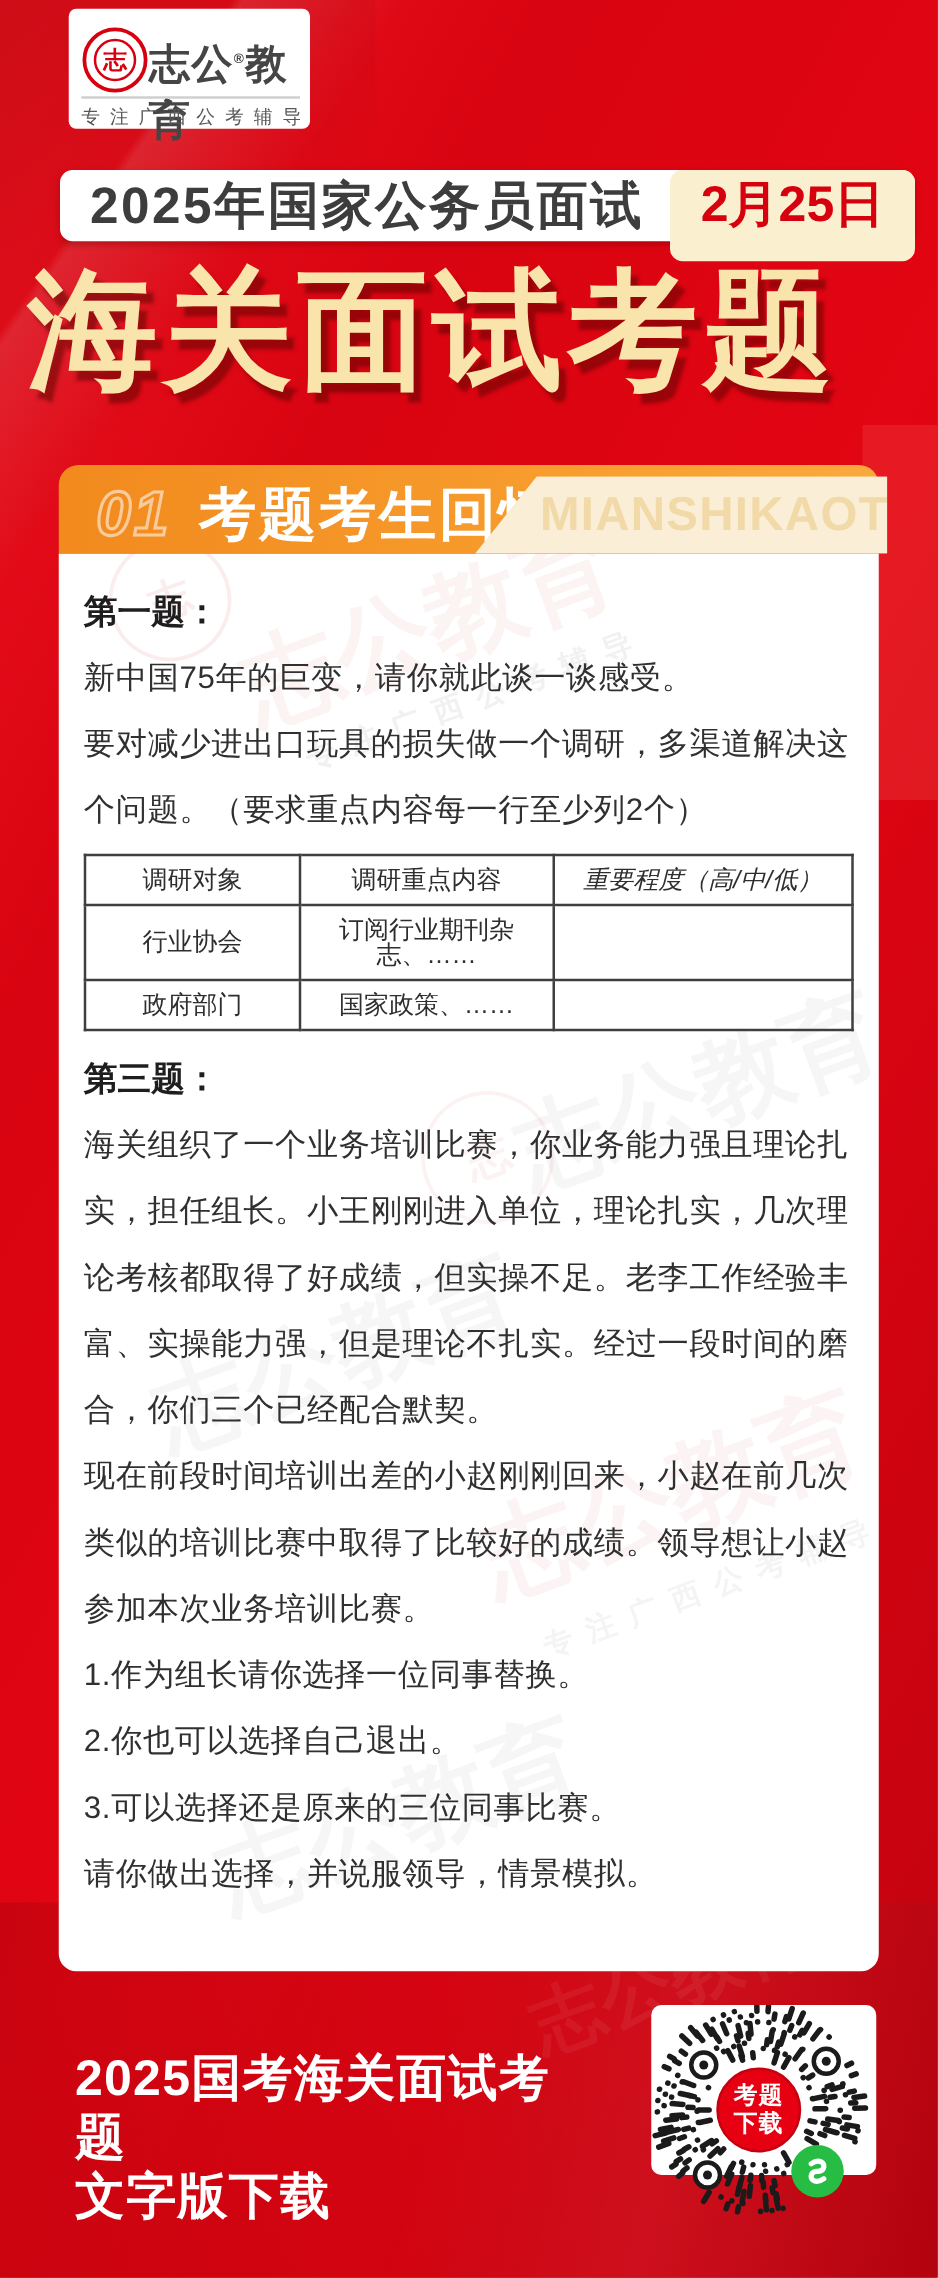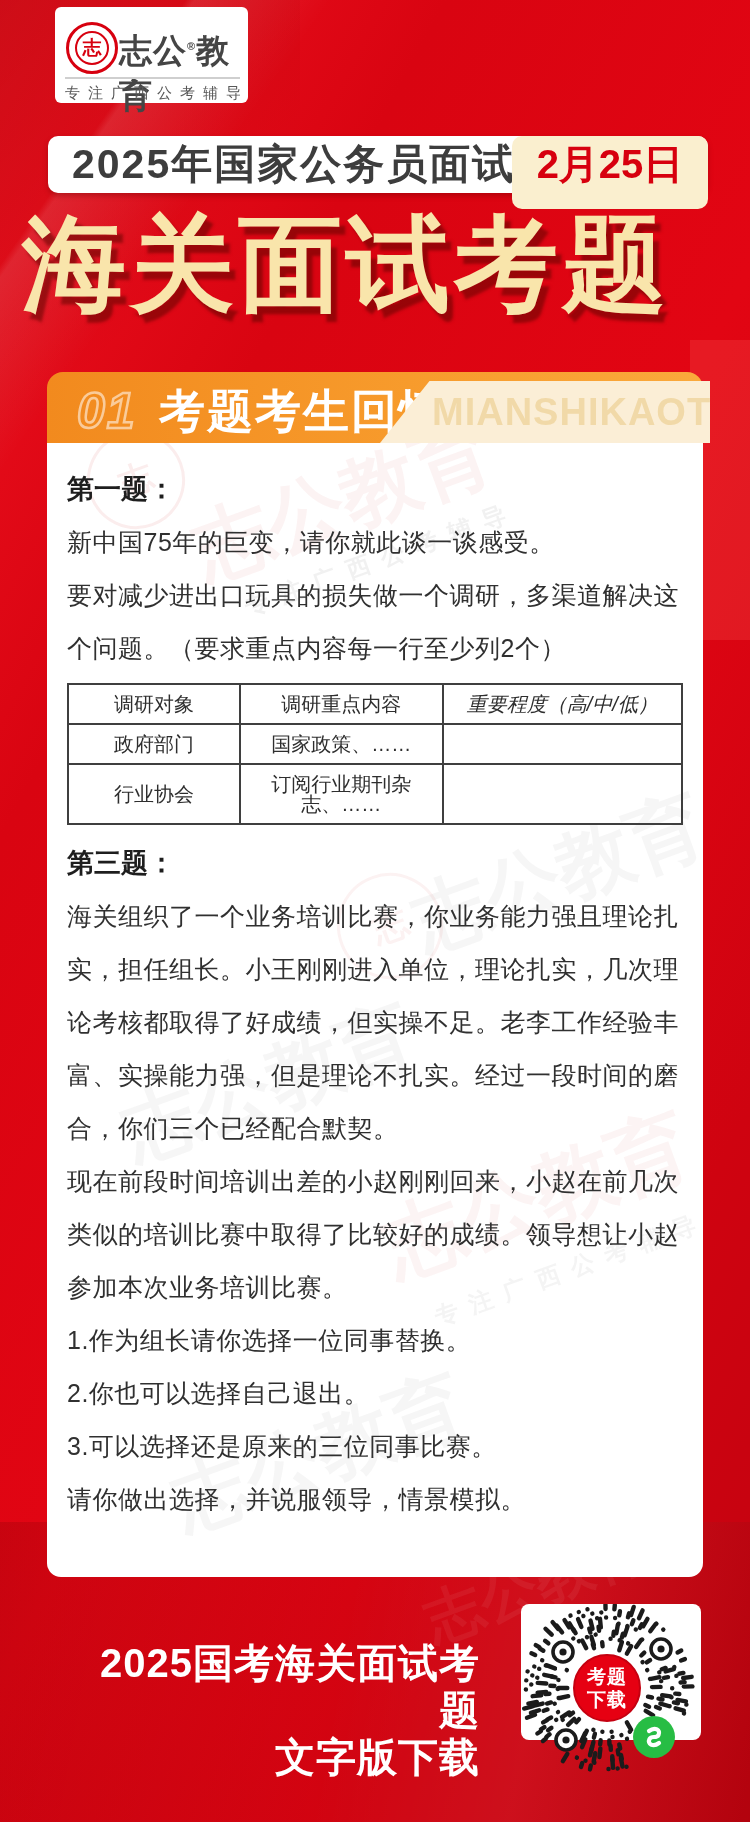--- a/index.html
+++ b/index.html
@@ -27,21 +27,21 @@
   .seal-inner{width:30px;height:30px;border-radius:50%;border:2px solid #d7000f;
     display:flex;align-items:center;justify-content:center;
     color:#d7000f;font-size:19px;font-weight:900;}
   .logo-text{position:absolute;left:64px;top:22px;font-size:33px;font-weight:900;color:#454545;letter-spacing:1px;}
   .logo-text sup{font-size:11px;vertical-align:super;}
   .logo-divider{position:absolute;left:10px;right:8px;top:70px;height:2px;background:#cfcfcf;}
   .logo-tagline{position:absolute;left:10px;top:77px;font-size:15px;color:#585858;letter-spacing:8px;white-space:nowrap;}
 
   
   .banner{position:absolute;left:48px;top:136px;width:660px;height:57px;background:#fff;border-radius:10px;
-    box-shadow:0 3px 5px rgba(110,0,0,.35);}
+    box-shadow:0 3px 5px rgba(110,0,0,.35);padding-left:24px;}
   .banner-title{position:absolute;left:24px;top:0;line-height:57px;font-size:41px;font-weight:700;color:#3d3d3d;letter-spacing:2px;}
   .date-badge{position:absolute;right:0;top:0;width:196px;height:73px;background:#faefcf;border-radius:10px;
     text-align:center;line-height:57px;font-size:40px;font-weight:800;color:#d7000e;}
 
   
   .main-title{position:absolute;left:22px;top:196px;width:706px;margin:0;text-align:left;
     font-size:104px;font-weight:900;color:#f9e5ab;letter-spacing:4px;
     text-shadow:6px 8px 3px rgba(96,6,0,.55);}
 
   
@@ -65,21 +65,21 @@
   .q-label{font-size:27px;font-weight:800;color:#1e1e1e;line-height:53px;}
   .q-text{font-size:25px;color:#303030;line-height:53px;white-space:pre-line;letter-spacing:0.5px;}
   table.survey{width:100%;border-collapse:collapse;margin:8px 0 10px;}
   table.survey th,table.survey td{border:2px solid #3f3f3f;text-align:center;
     font-size:20px;font-weight:500;color:#2e2e2e;padding:9px 4px;line-height:20px;}
   table.survey td{font-weight:400;}
   .col1{width:28%;} .col2{width:33%;} .col3{width:39%;font-style:italic;}
   .q3-label{margin-top:12px;}
 
   
-  .dl-text{position:absolute;top:1640px;left:60px;width:420px;text-align:right;
+  .dl-text{position:absolute;top:1640px;left:60px;width:420px;text-align:left;
     color:#fff;font-weight:800;font-size:40px;line-height:47px;letter-spacing:1px;}
   .qr-panel{position:absolute;left:521px;top:1604px;width:180px;height:136px;background:#fff;border-radius:8px;}
   .qr-svg{position:absolute;left:0;top:0;}
   .qr-center{position:absolute;left:52px;top:50px;width:68px;height:68px;border-radius:50%;
     background:#e60012;border:2px solid #c50010;box-sizing:border-box;
     display:flex;flex-direction:column;align-items:center;justify-content:center;}
   .qr-center span{color:#fff;font-size:19px;font-weight:800;line-height:23px;letter-spacing:1px;}
   .wechat-badge{position:absolute;left:112px;top:112px;width:42px;height:42px;border-radius:50%;
     background:#27bd44;display:flex;align-items:center;justify-content:center;}
 </style>
@@ -146,27 +146,27 @@
       <table class="survey">
         <thead>
           <tr>
             <th class="col1">调研对象</th>
             <th class="col2">调研重点内容</th>
             <th class="col3">重要程度（高/中/低）</th>
           </tr>
         </thead>
         <tbody>
           <tr>
-            <td>政府部门</td>
-            <td>国家政策、……</td>
+            <td>行业协会</td>
+            <td>订阅行业期刊杂志、……</td>
             <td></td>
           </tr>
           <tr>
-            <td>行业协会</td>
-            <td>订阅行业期刊杂志、……</td>
+            <td>政府部门</td>
+            <td>国家政策、……</td>
             <td></td>
           </tr>
         </tbody>
       </table>
 
       <div class="q-label q3-label">第三题：</div>
       <div class="q-text">海关组织了一个业务培训比赛，你业务能力强且理论扎
 实，担任组长。小王刚刚进入单位，理论扎实，几次理
 论考核都取得了好成绩，但实操不足。老李工作经验丰
 富、实操能力强，但是理论不扎实。经过一段时间的磨

